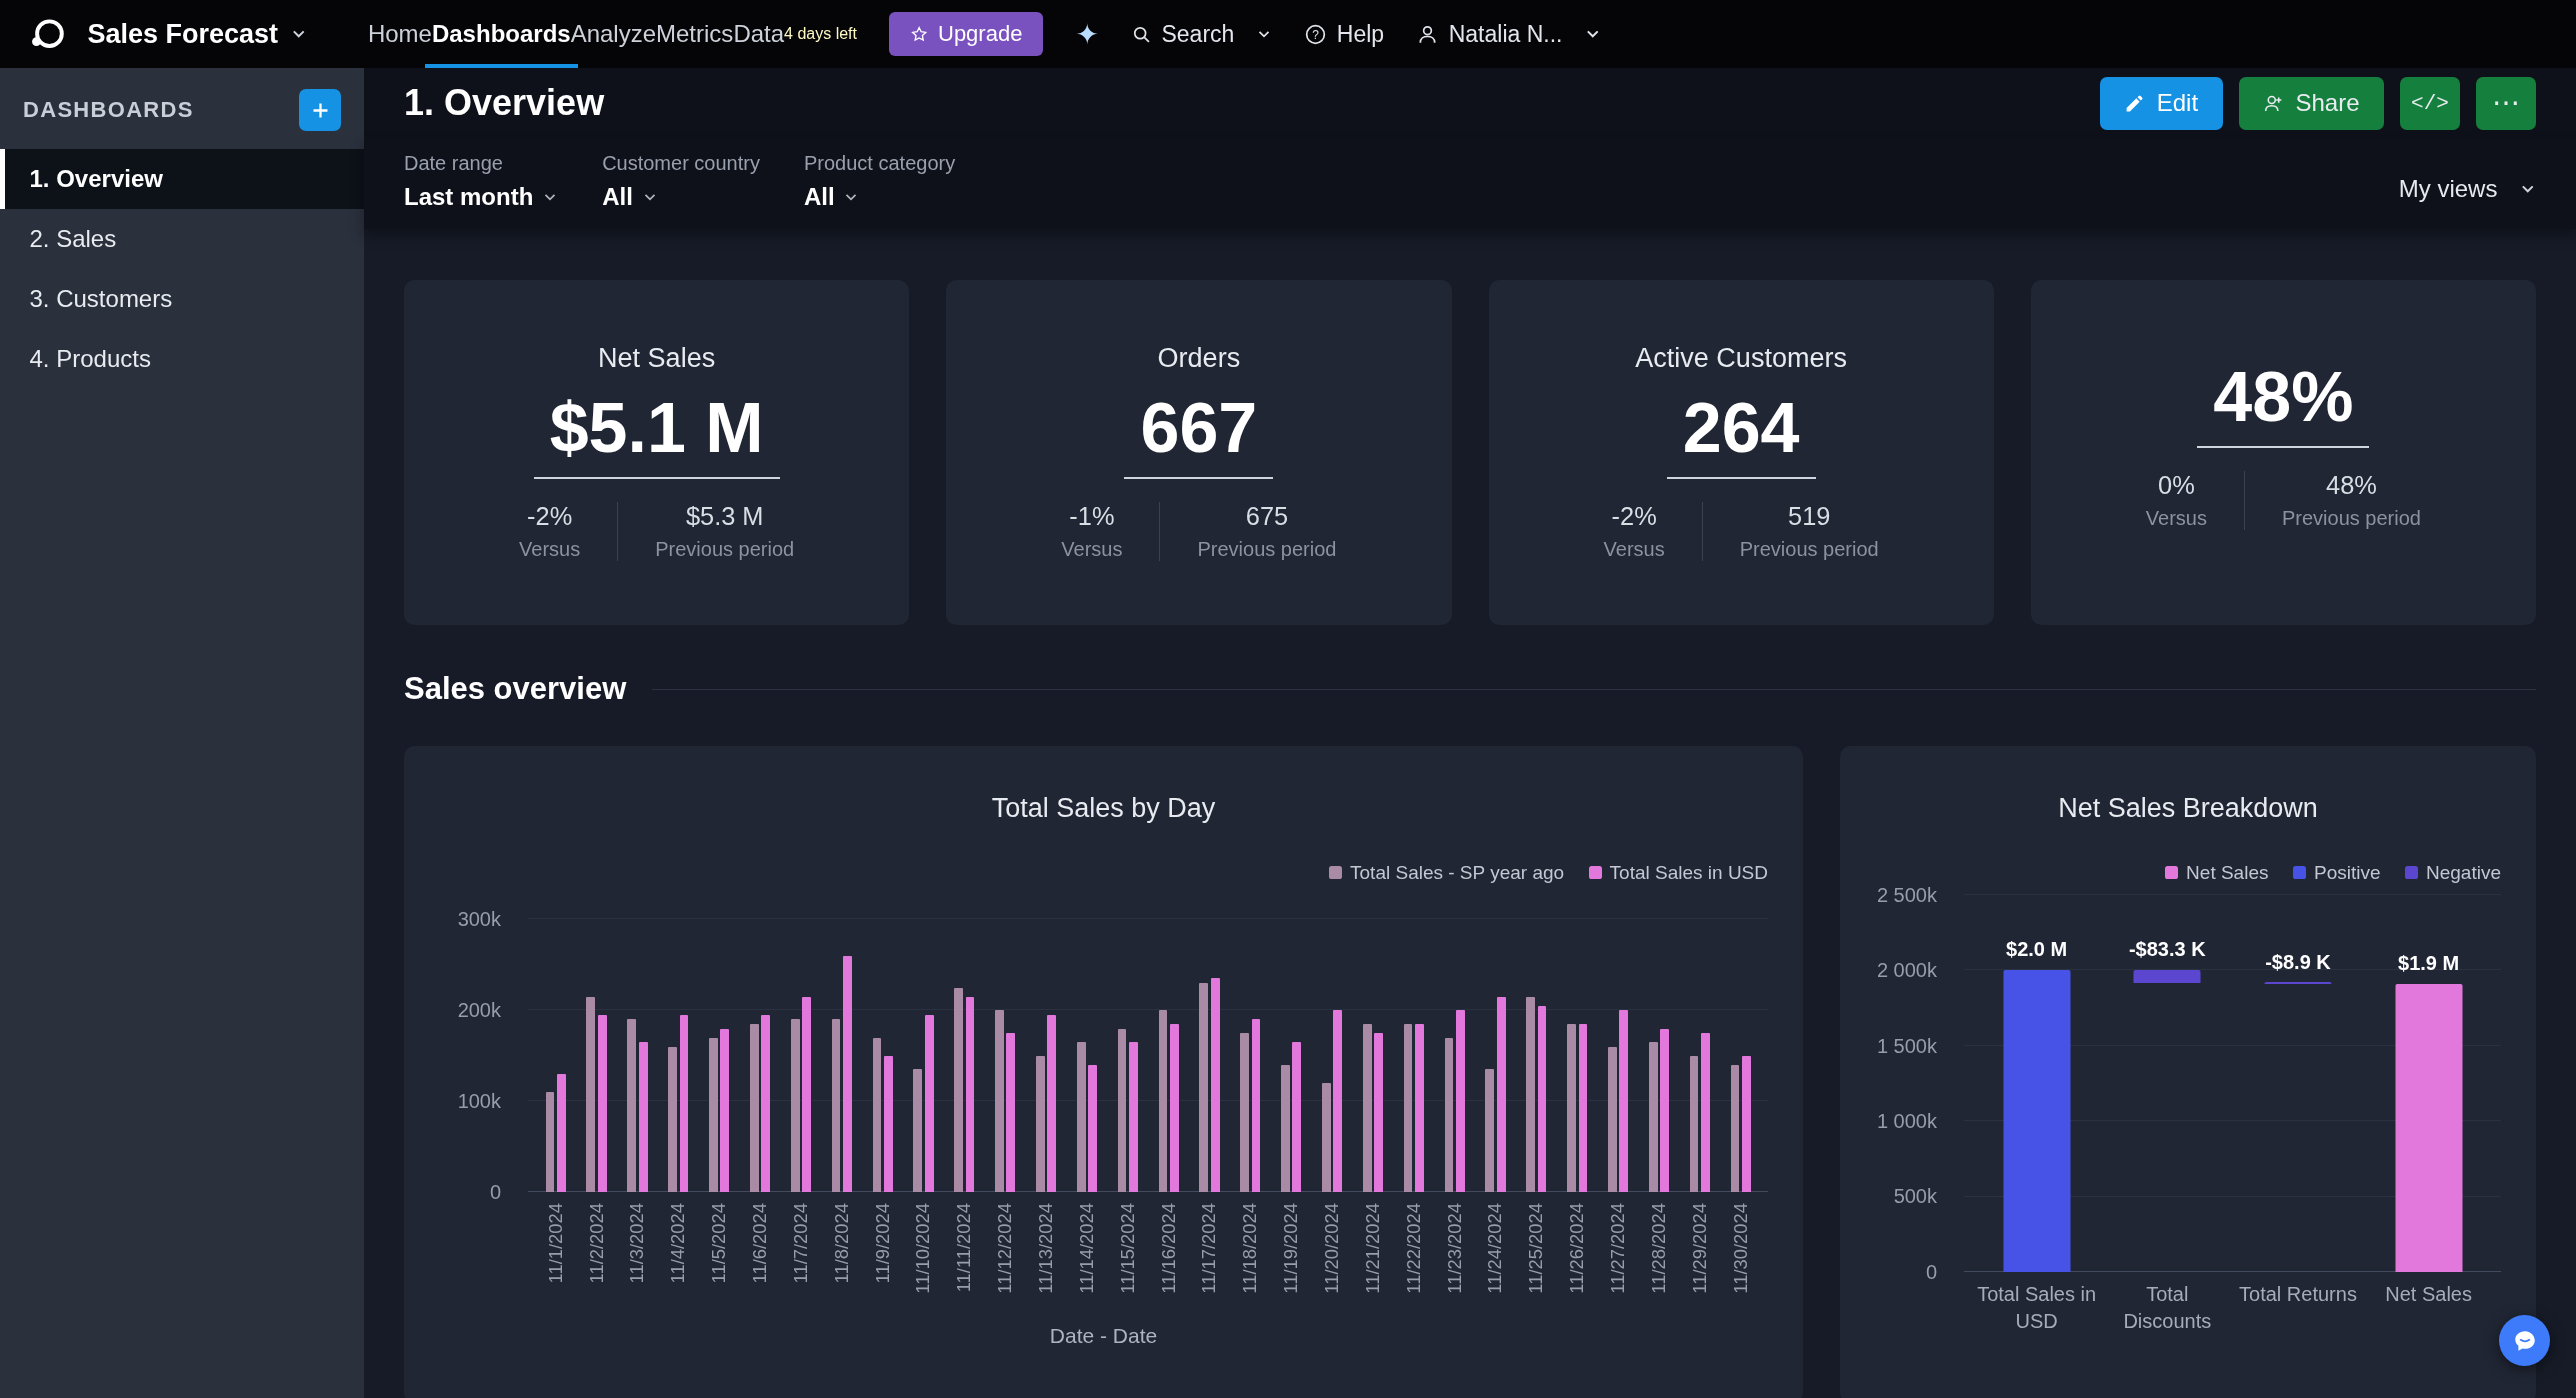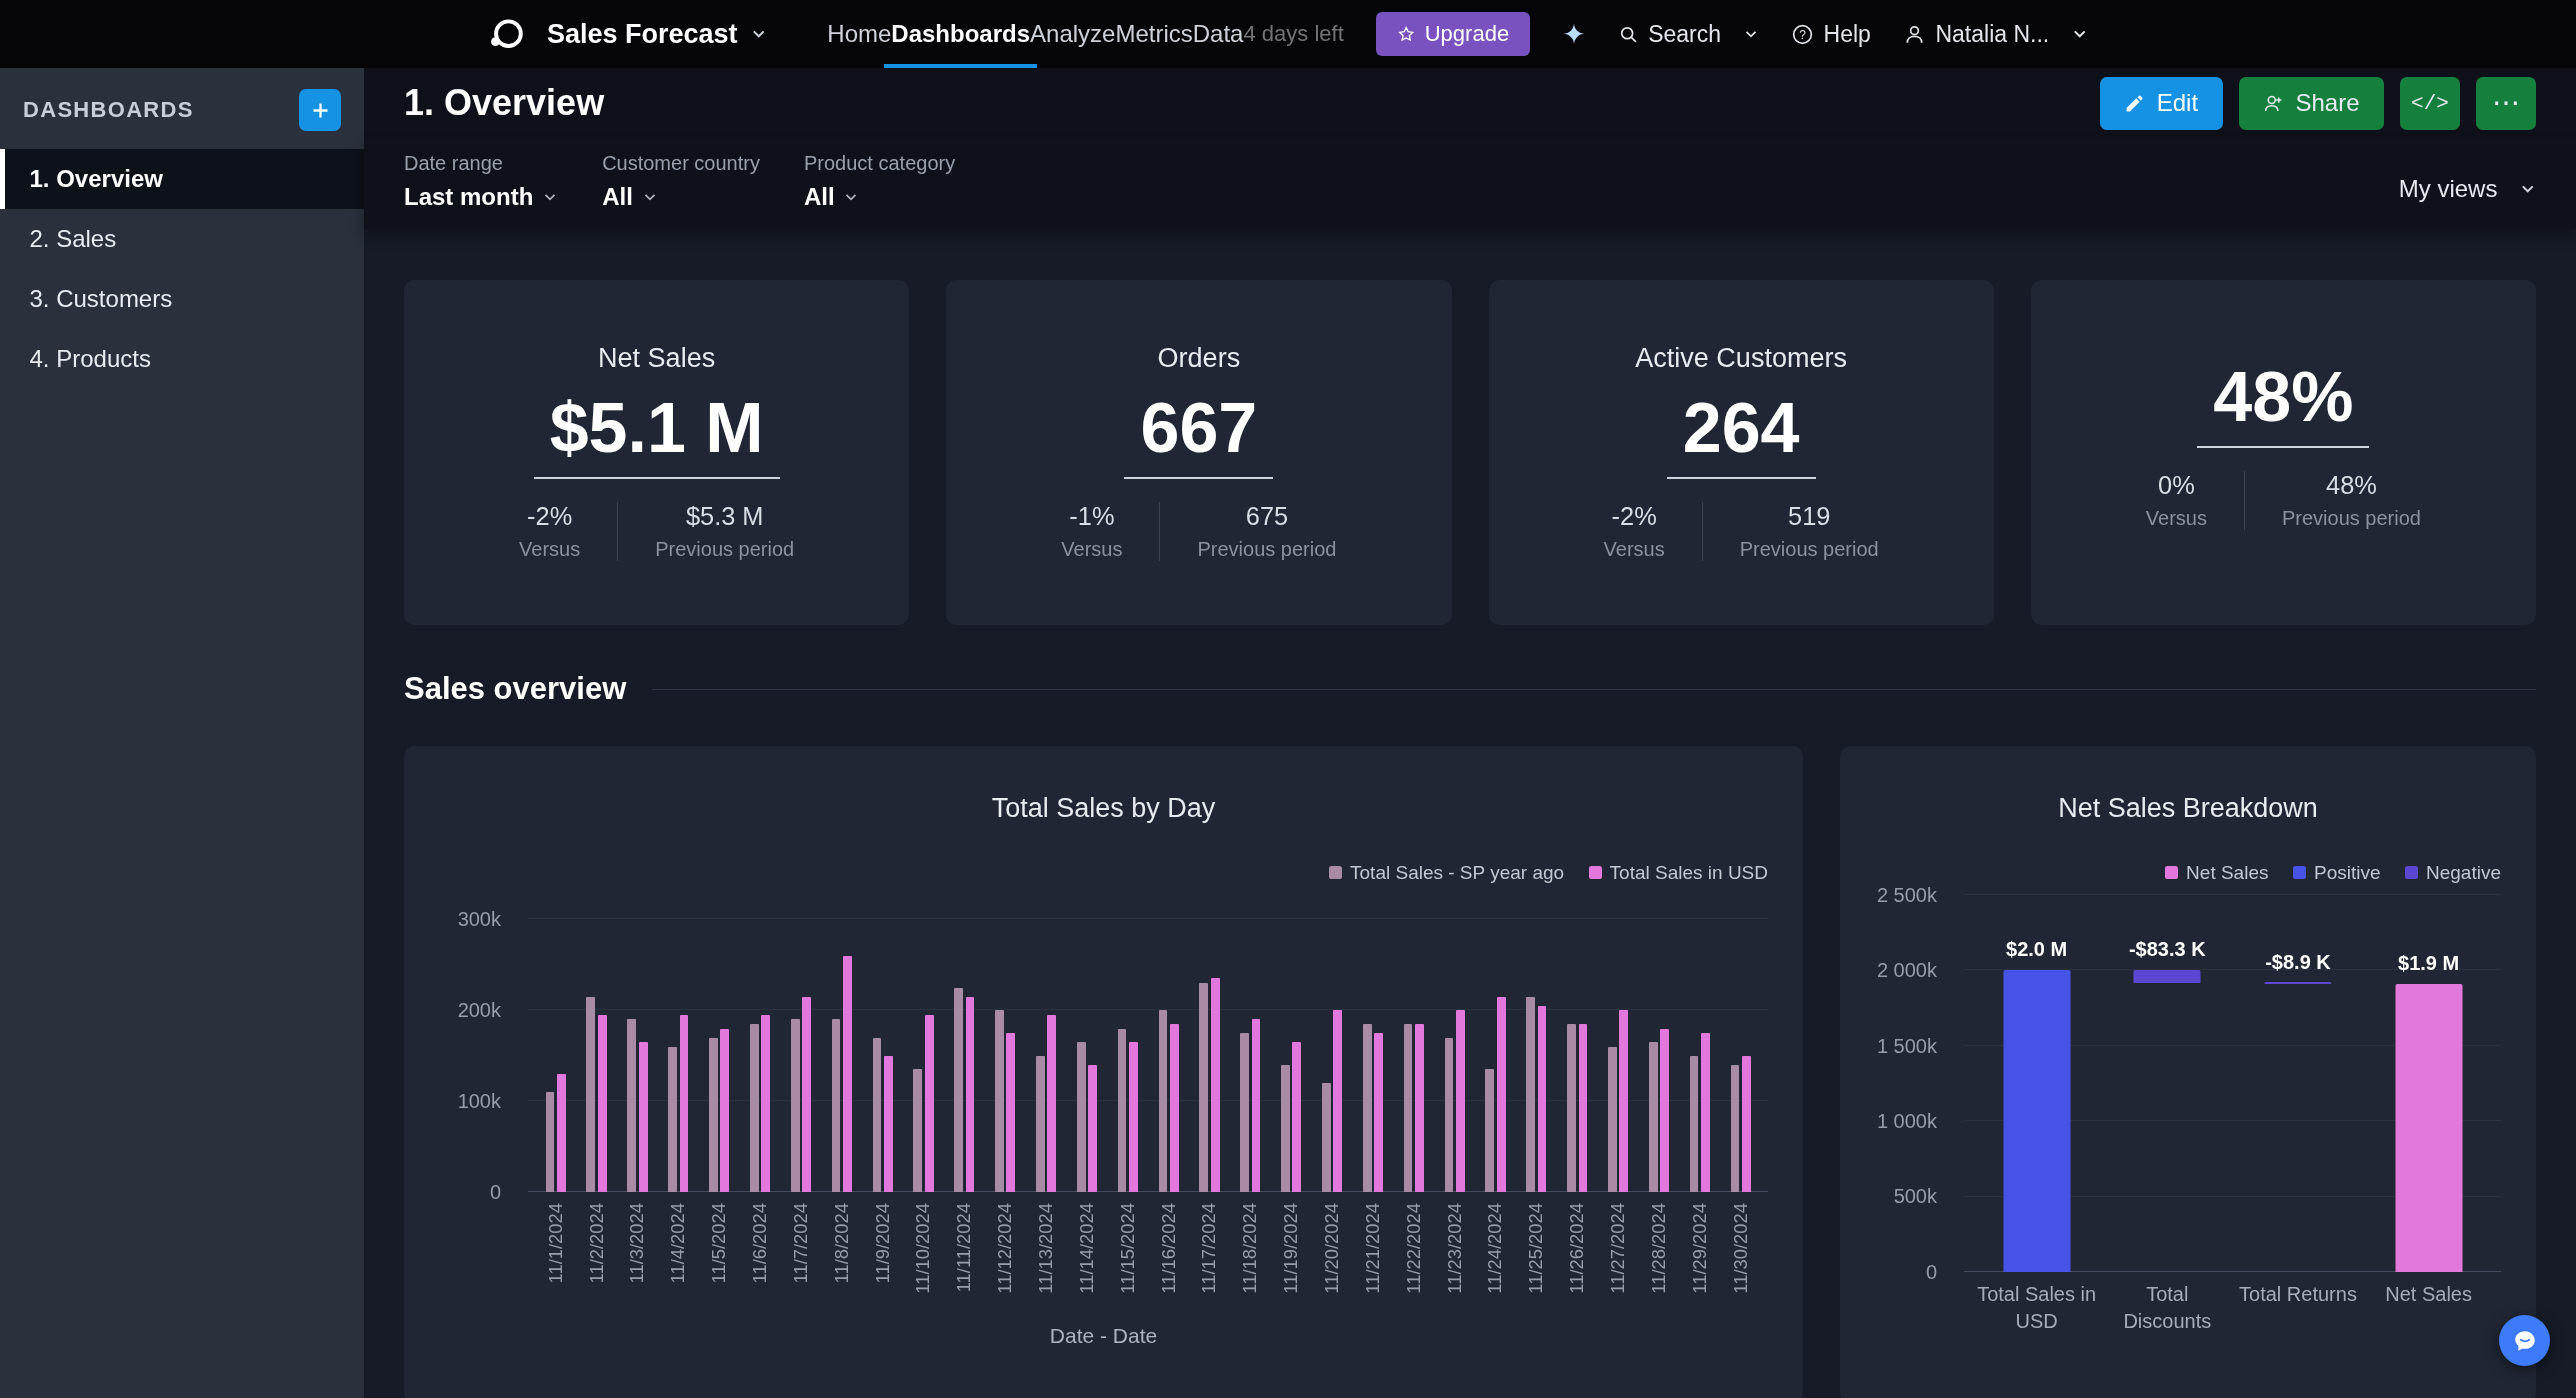--- a/index.html
+++ b/index.html
@@ -14,34 +14,34 @@
     --accent: #1592e4;
     --bg-deep: #0e1119;
     --bg-main: #161b27;
     --card: #202634;
     --muted: #969eaa;
   }
 
   
   .navbar {
     height: 68px; background: #050507; display: flex; align-items: stretch;
-    justify-content: center; padding: 0 28px;
+    justify-content: flex-start; padding: 0 28px;
   }
   .nav-left { display: flex; align-items: stretch; }
   .logo { width: 42px; display: flex; align-items: center; }
   .logo svg { width: 39px; height: 39px; }
   .ws-switcher { display: flex; align-items: center; margin-left: 17.5px; cursor: pointer; }
   .ws-title { font-size: 27px; font-weight: 700; color: #fff; }
   .chev-svg { color: #cfd4dc; margin-left: 12.3px; }
   .nav-links { display: flex; margin-left: 60px; align-items: stretch; }
   .nav-item { display: flex; align-items: center; font-size: 24px; color: #cdd2da; position: relative; cursor: pointer; }
   .nav-item.active { color: #fff; font-weight: 700; }
   .nav-item.active::after { content:''; position: absolute; left: -7px; right: -7px; bottom: 0; height: 4.4px; background: var(--accent); }
   .nav-right { display: flex; align-items: center; gap: 32px; }
-  .trial { font-size: 22px; color: #737373; }
+  .trial { font-size: 16px; color: #fef9c3; }
   .upgrade { background: #7a52bf; border: none; color: #fff; font-size: 22px; font-family: inherit;
     border-radius: 6.1px; padding: 8.8px 21px; display: flex; align-items: center; gap: 9.6px; cursor: pointer; }
   .sparkle { font-size: 28px; color: #b9ddff; cursor: pointer; }
   .nav-util { display: flex; align-items: center; gap: 9.6px; font-size: 23px; color: #e3e6ec; cursor: pointer; }
   .nav-util svg { color: #dfe3ea; }
   .user-label { max-width: 140px; overflow: hidden; text-overflow: ellipsis; white-space: nowrap; }
 
   
   .app { display: flex; height: 1330px; }
   .sidebar { width: 364px; background: #2a303c; flex: none; }

